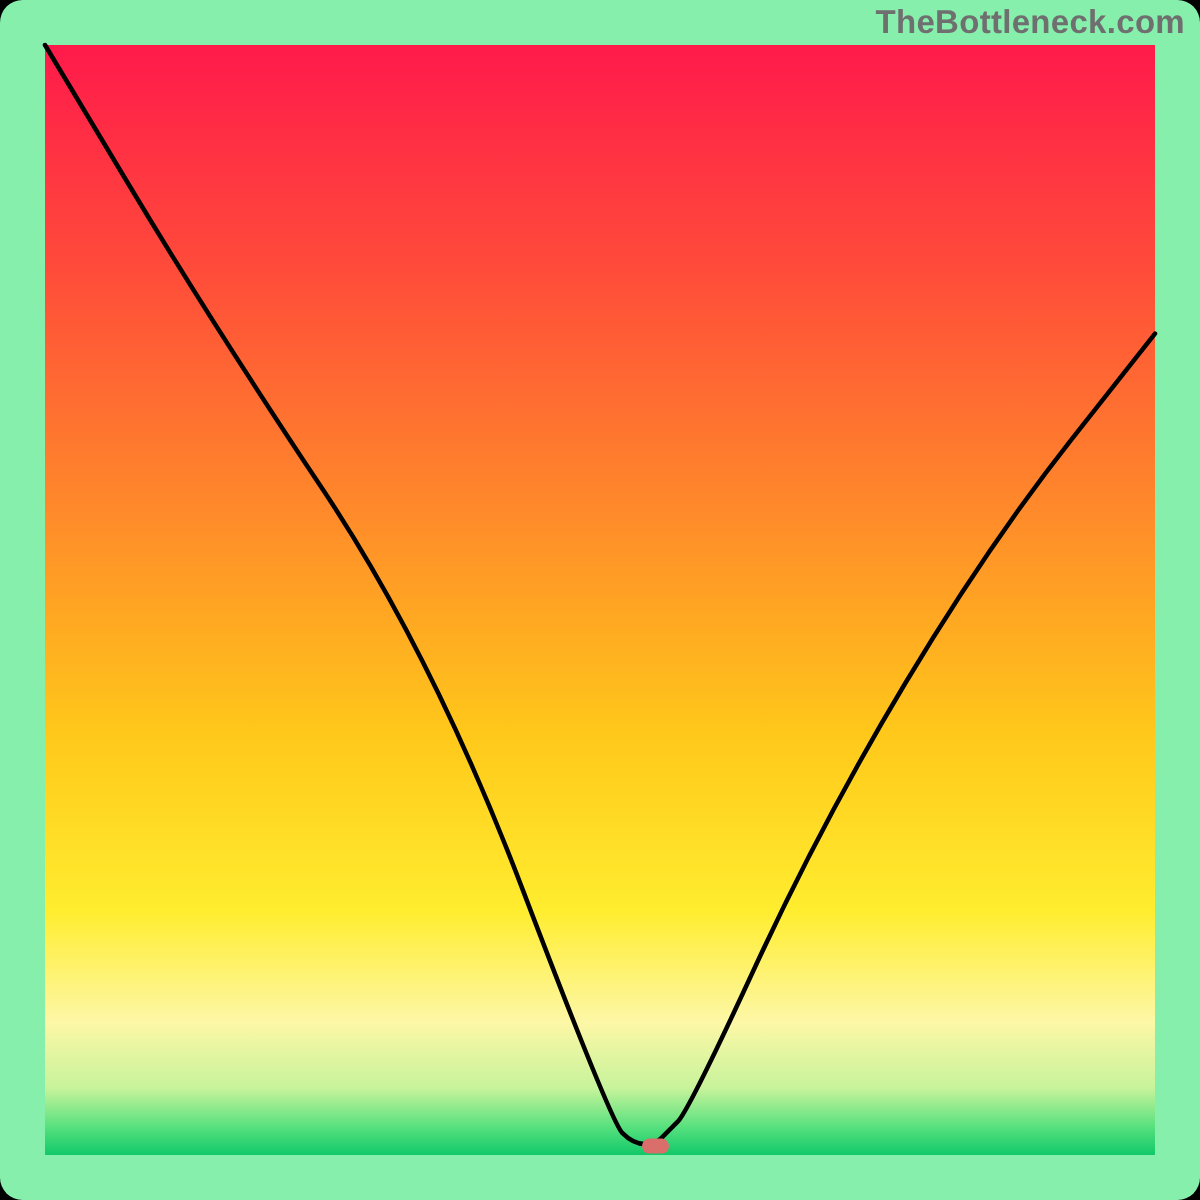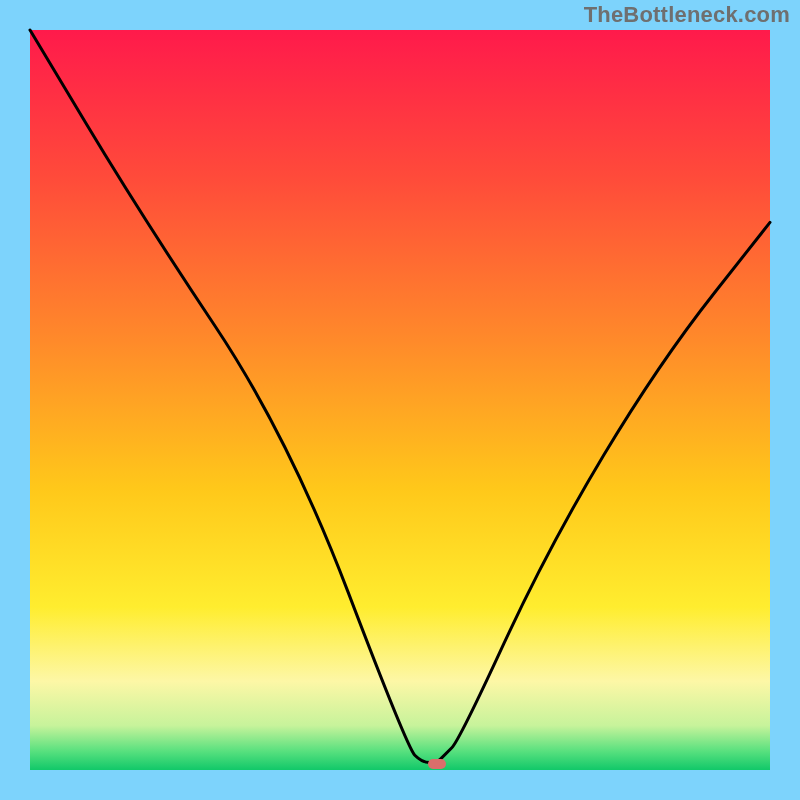--- a/index.html
+++ b/index.html
@@ -7,21 +7,22 @@
     padding: 0;
     width: 800px;
     height: 800px;
     background: #000;
     overflow: hidden;
   }
   .frame {
     position: relative;
     width: 800px;
     height: 800px;
-    background: #7dd3fc;
+    background: #86efac;
+    border-radius: 15px;
   }
   .watermark {
     position: absolute;
     top: 2px;
     right: 10px;
     font-family: Arial, Helvetica, sans-serif;
     font-size: 22px;
     font-weight: 600;
     color: #6f6f6f;
     letter-spacing: 0.2px;

